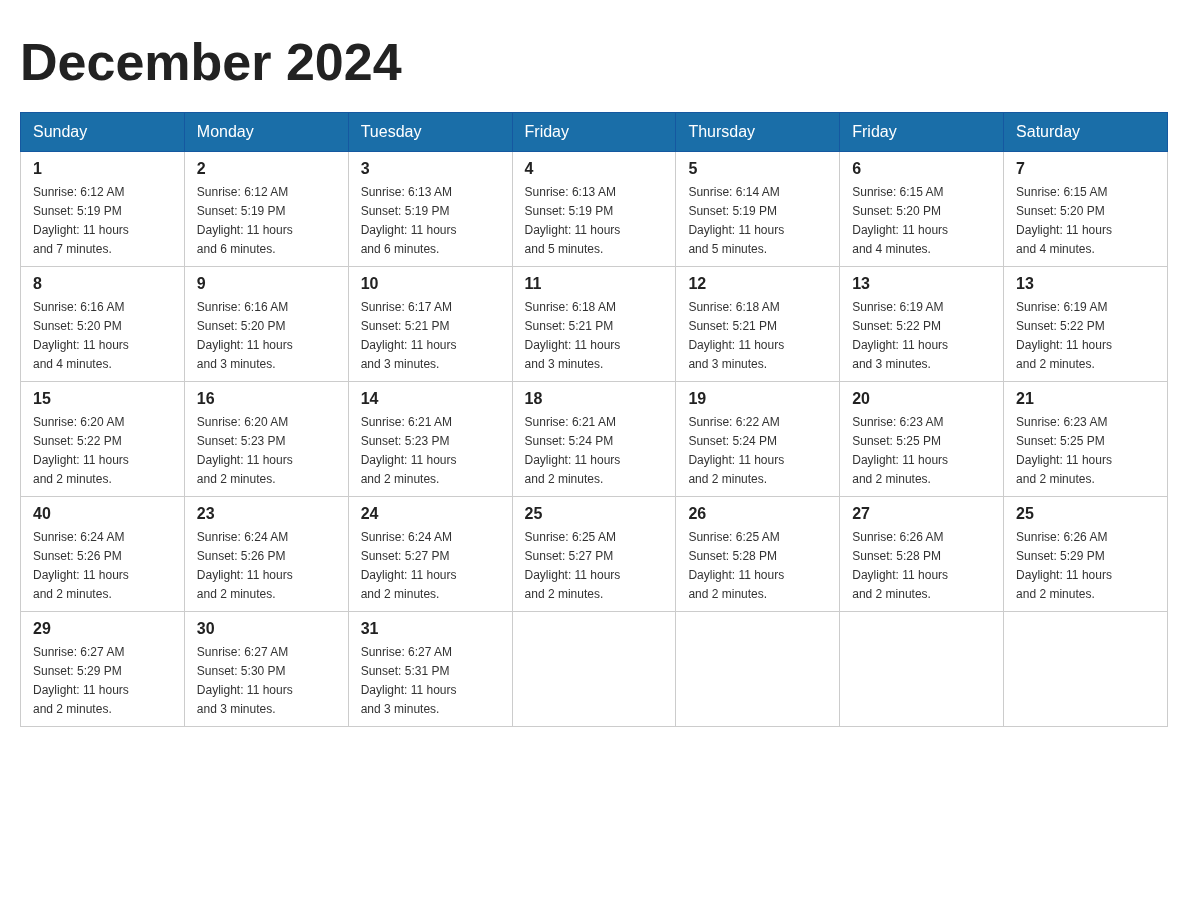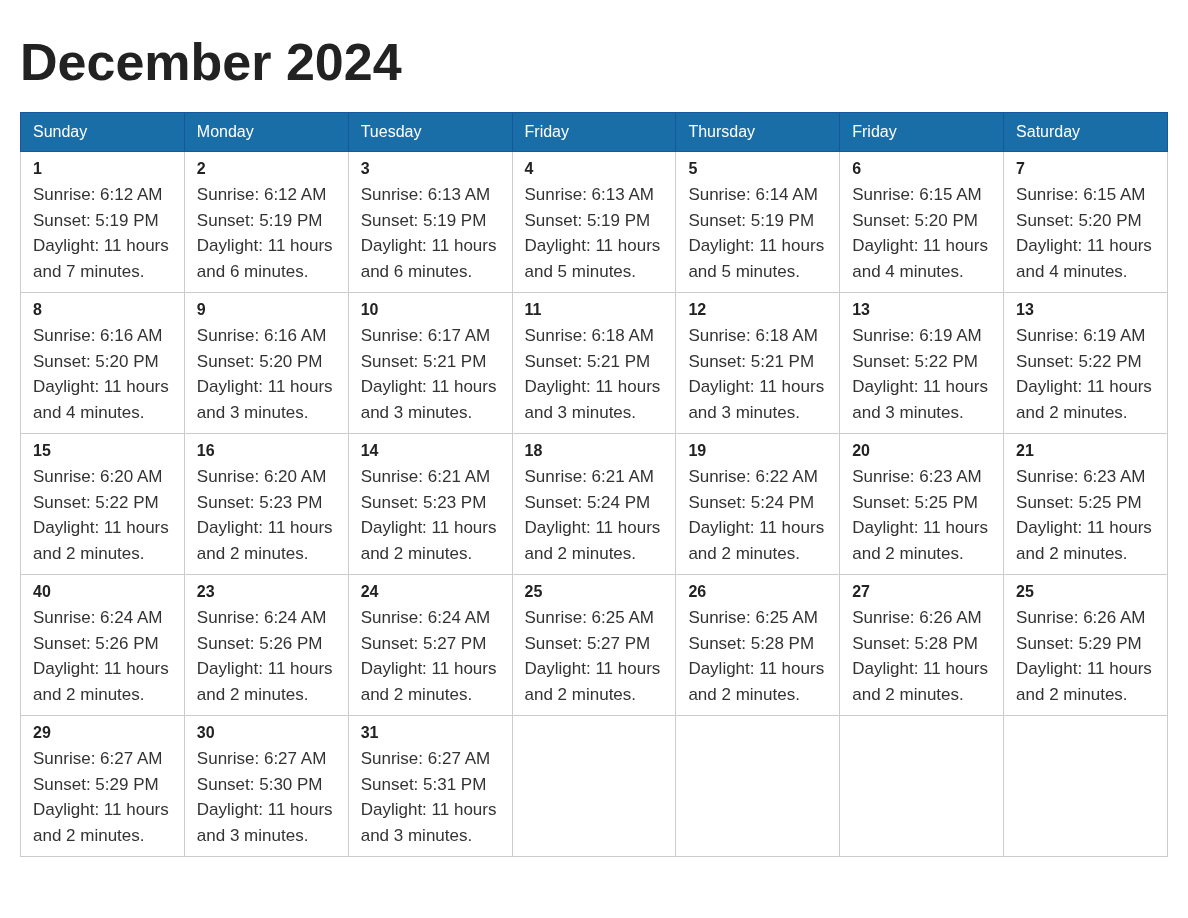--- a/index.html
+++ b/index.html
@@ -53,21 +53,21 @@
       height: 110px;
     }
     .day-number {
       font-size: 16px;
       font-weight: bold;
       color: #222;
       display: block;
       margin-bottom: 4px;
     }
     .day-info {
-      font-size: 17px;
+      font-size: 12px;
       color: #333;
       line-height: 1.5;
     }
     .empty-cell {
       background: #fff;
     }
     .week-row td {
       background: #fff;
     }
     .logo-container {

